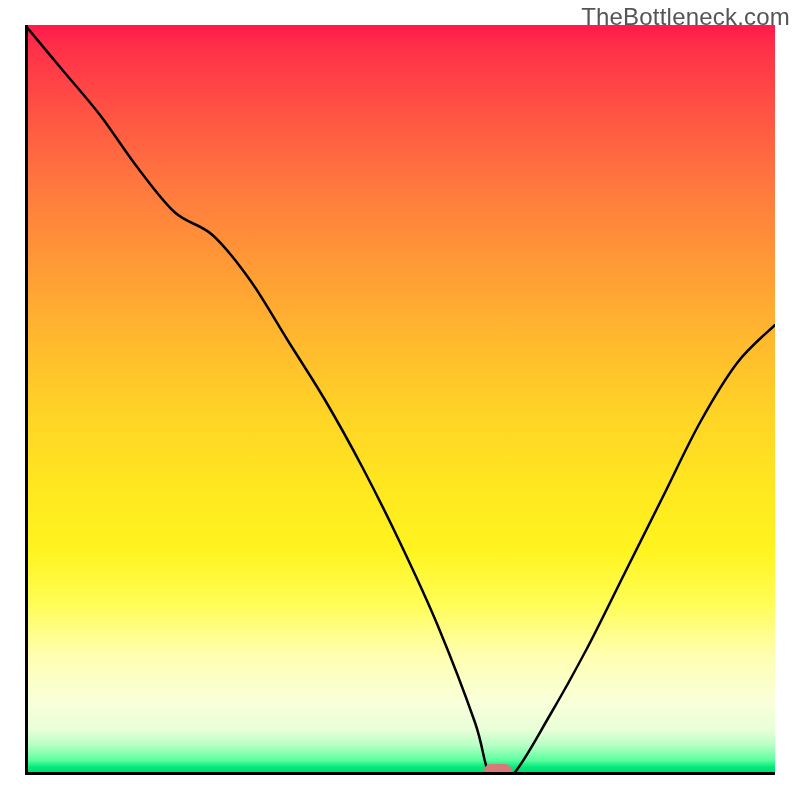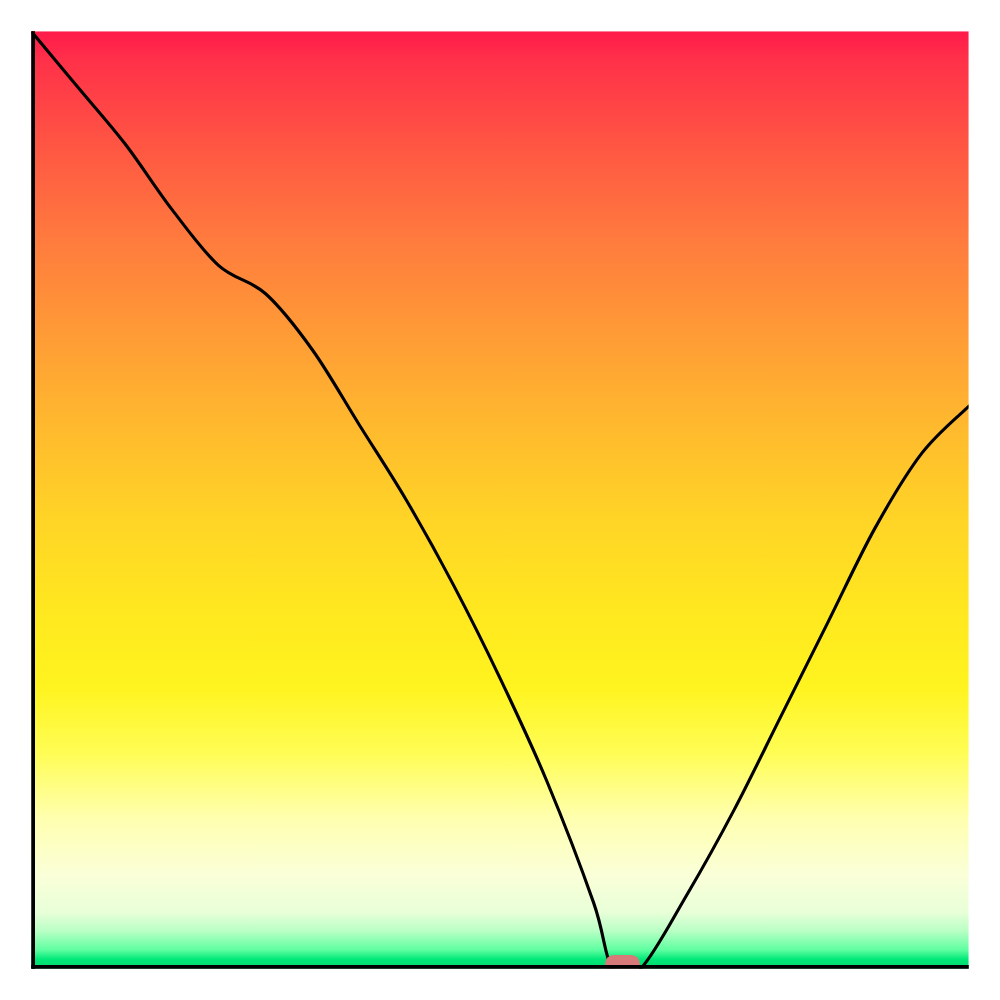--- a/index.html
+++ b/index.html
@@ -83,20 +83,21 @@
     border-left: 3px solid #000;
     border-bottom: 3px solid #000;
     box-sizing: border-box;
     pointer-events: none;
   }
 </style>
 </head>
 <body>
 
 <div class="chart-container">
+  <div class="watermark">TheBottleneck.com</div>
 
   <div class="plot-area">
     <div class="gradient-bg"></div>
     <svg class="curve-svg" viewBox="0 0 750 750" preserveAspectRatio="none">
       <path id="curve-path" fill="none" stroke="#000000" stroke-width="2.5" stroke-linejoin="round" stroke-linecap="round" d="M 0 0 C 6.25 7.5, 25 30, 37.5 45 C 50 60, 62.5 73.75, 75 90 C 87.5 106.25, 100 126.25, 112.5 142.5 C 125 158.75, 137.5 176.25, 150 187.5 C 162.5 198.75, 175 198.75, 187.5 210 C 200 221.25, 212.5 237.5, 225 255 C 237.5 272.5, 250 295.00000000000006, 262.5 315.00000000000006 C 275 335.00000000000006, 287.5 353.75, 300 375 C 312.5 396.25, 325 418.75, 337.5 442.5 C 350 466.25, 362.5 491.25, 375 517.5 C 387.5 543.75, 400.00000000000006 570, 412.50000000000006 600 C 425.00000000000006 630, 441.25 672.5, 450 697.5 C 458.75 722.5, 458.75 741.25, 465 750 C 471.25 758.75, 477.5 760, 487.5 750 C 497.5 740, 512.5 711.25, 525 690 C 537.5 668.75, 550 646.25, 562.5 622.5 C 575 598.75, 587.5 572.5, 600 547.5 C 612.5 522.5, 625 497.5, 637.5 472.5 C 650 447.5, 662.5 420, 675 397.5 C 687.5 375, 700 353.74999999999994, 712.5 337.49999999999994 C 725 321.24999999999994, 743.75 306.25, 750 300"></path>
     </svg>
     <div id="marker" class="marker" style="left: 472.5px; top: 746px;"></div>
   </div>
 
   <div class="axis-border"></div>

